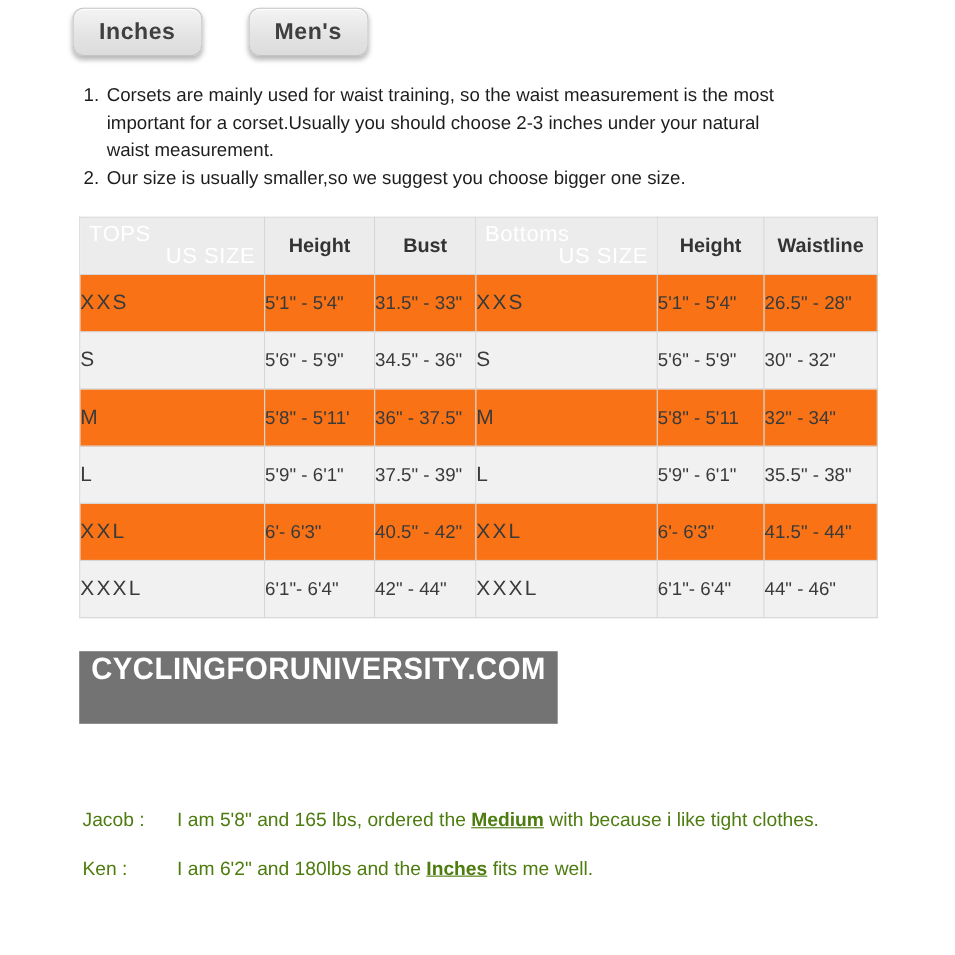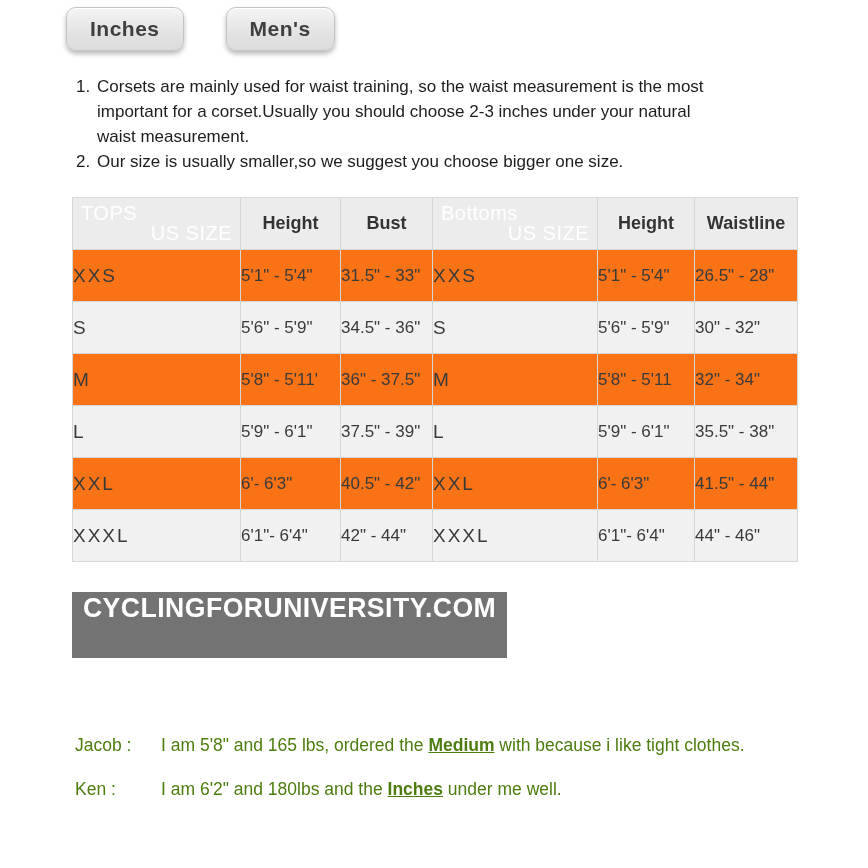--- a/index.html
+++ b/index.html
@@ -167,15 +167,15 @@
   <span>CYCLINGFORUNIVERSITY.COM</span>
 </div>
 
 <div class="testimonials">
     <div class="t-row">
       <span class="t-name">Jacob :</span>
       <div class="t-text"><span>I am 5'8" and 165 lbs, ordered the </span><span class="seg-bu">Medium</span><span> with because i like tight clothes.</span></div>
     </div>
     <div class="t-row">
       <span class="t-name">Ken :</span>
-      <div class="t-text"><span>I am 6'2" and 180lbs and the </span><span class="seg-bu">Inches</span><span> under me well.</span></div>
+      <div class="t-text"><span>I am 6'2" and 180lbs and the </span><span class="seg-bu">Inches</span><span> fits me well.</span></div>
     </div>
   </div>
 
 </body></html>

